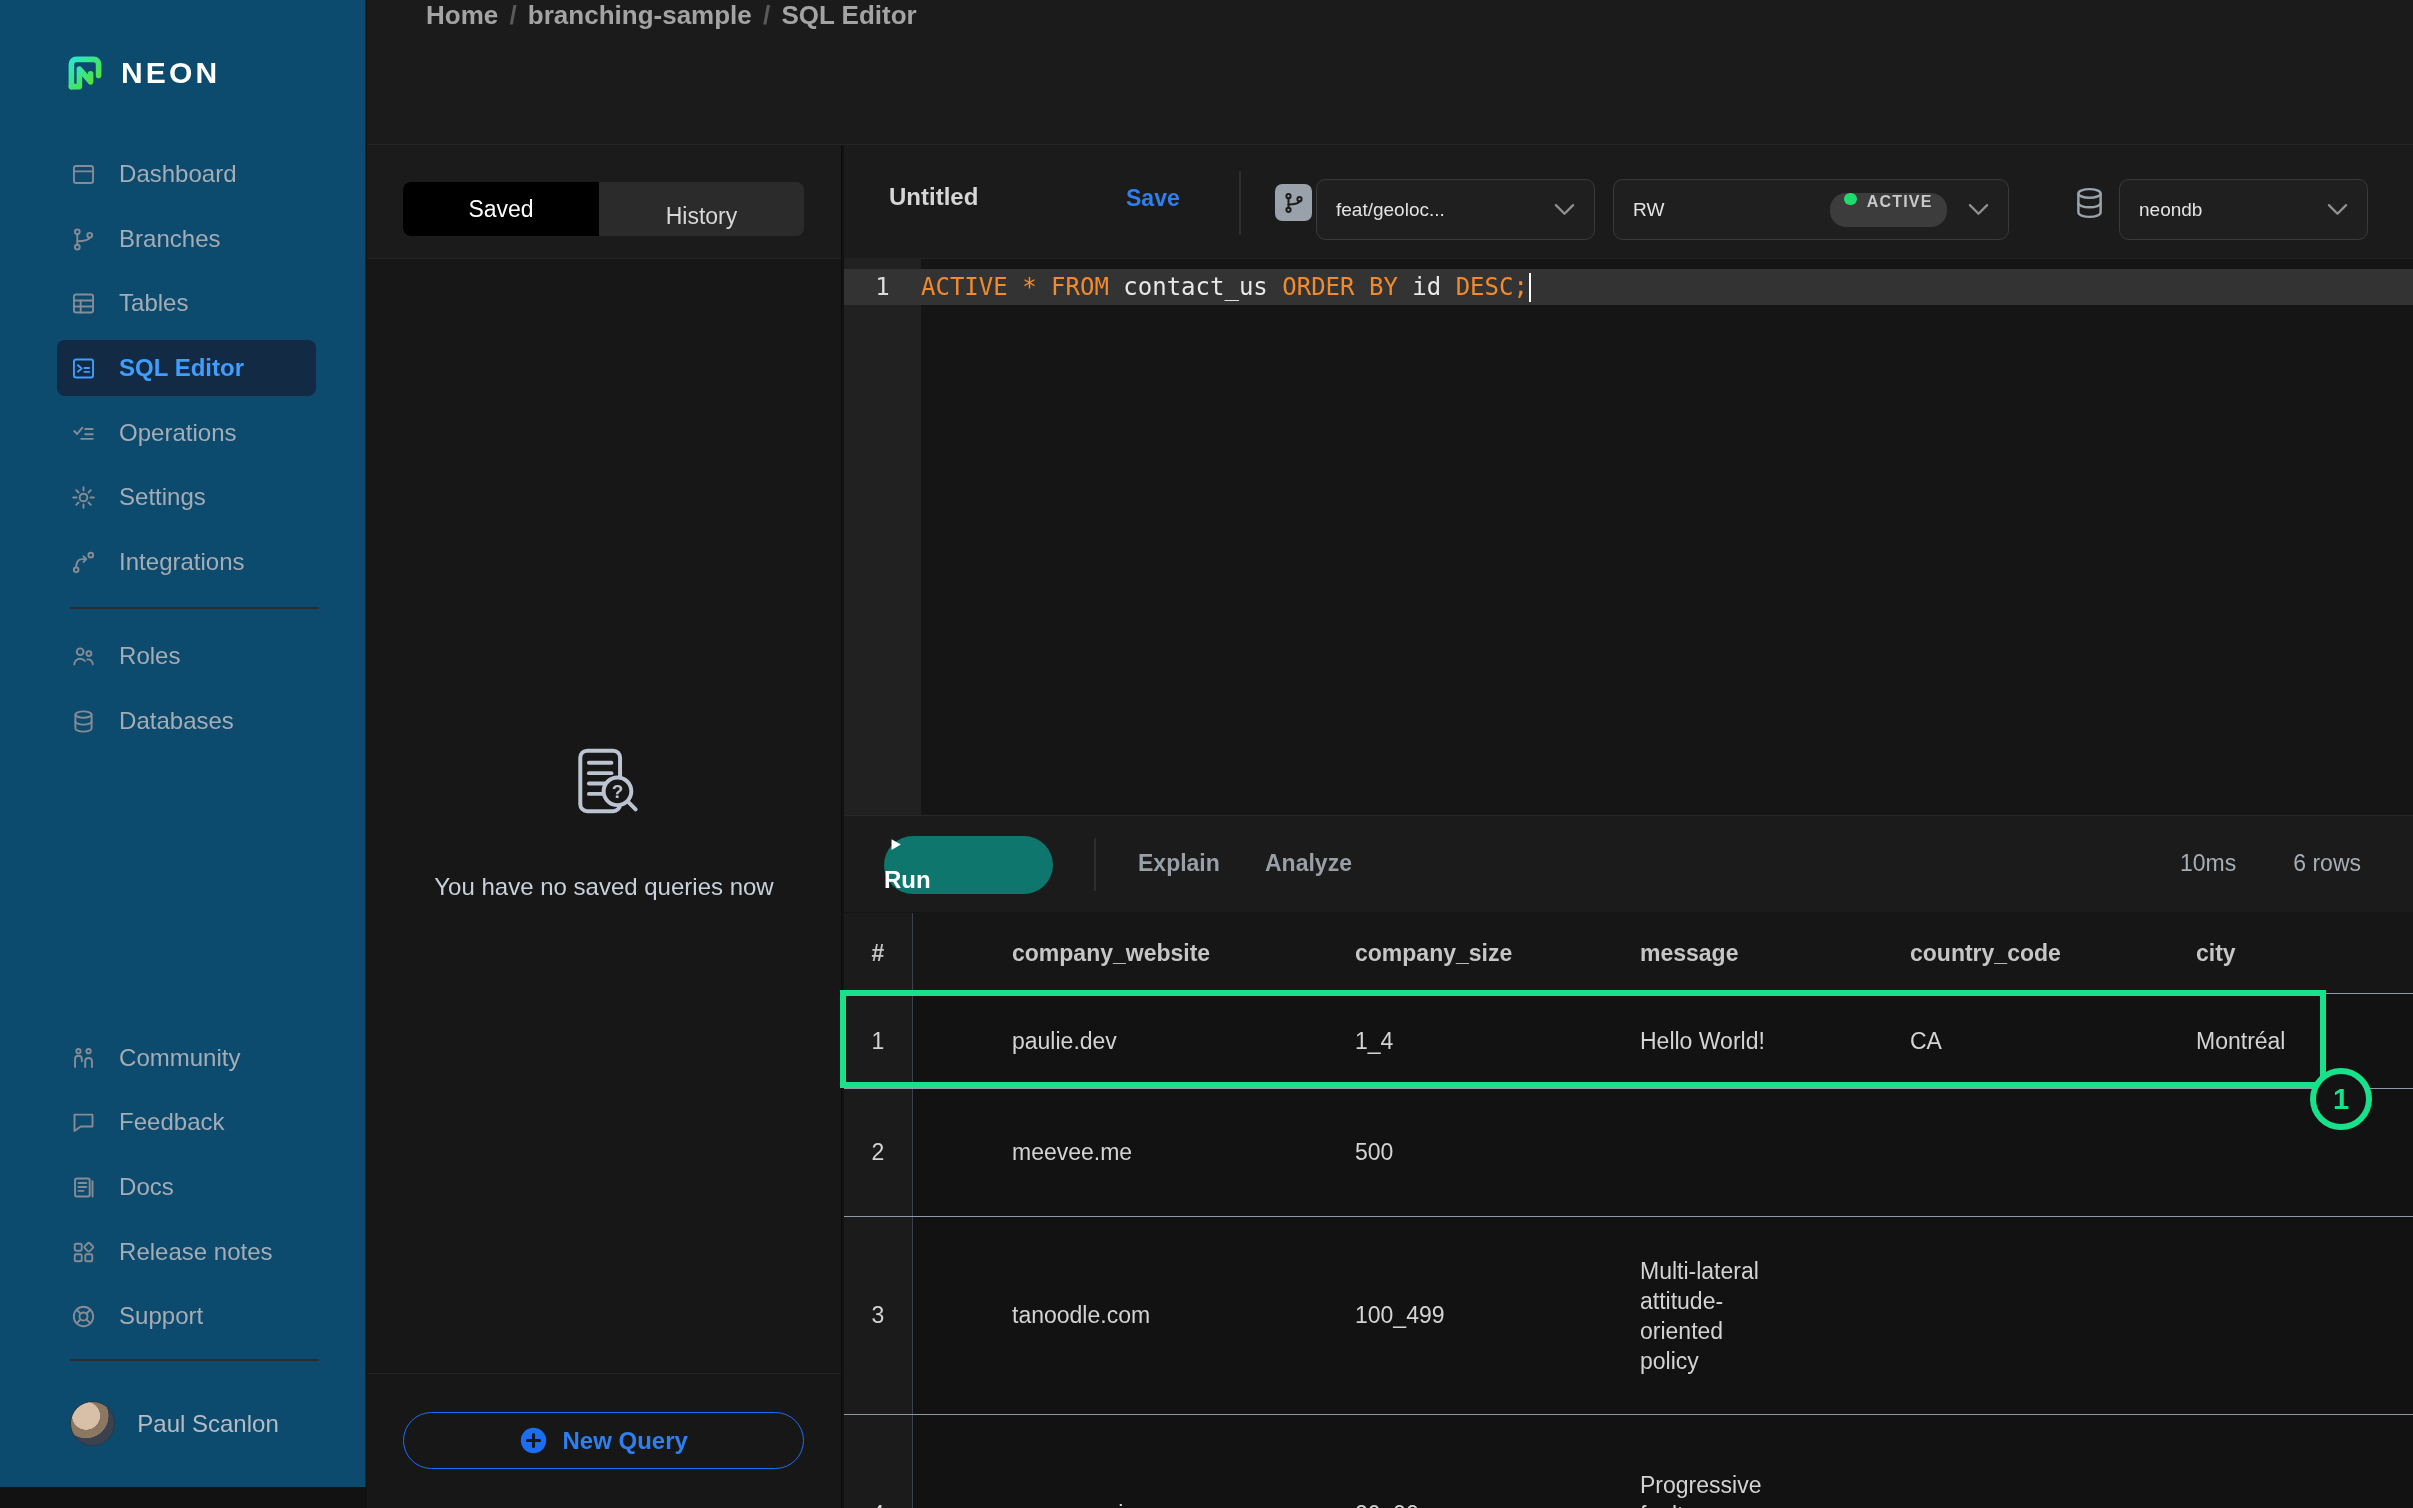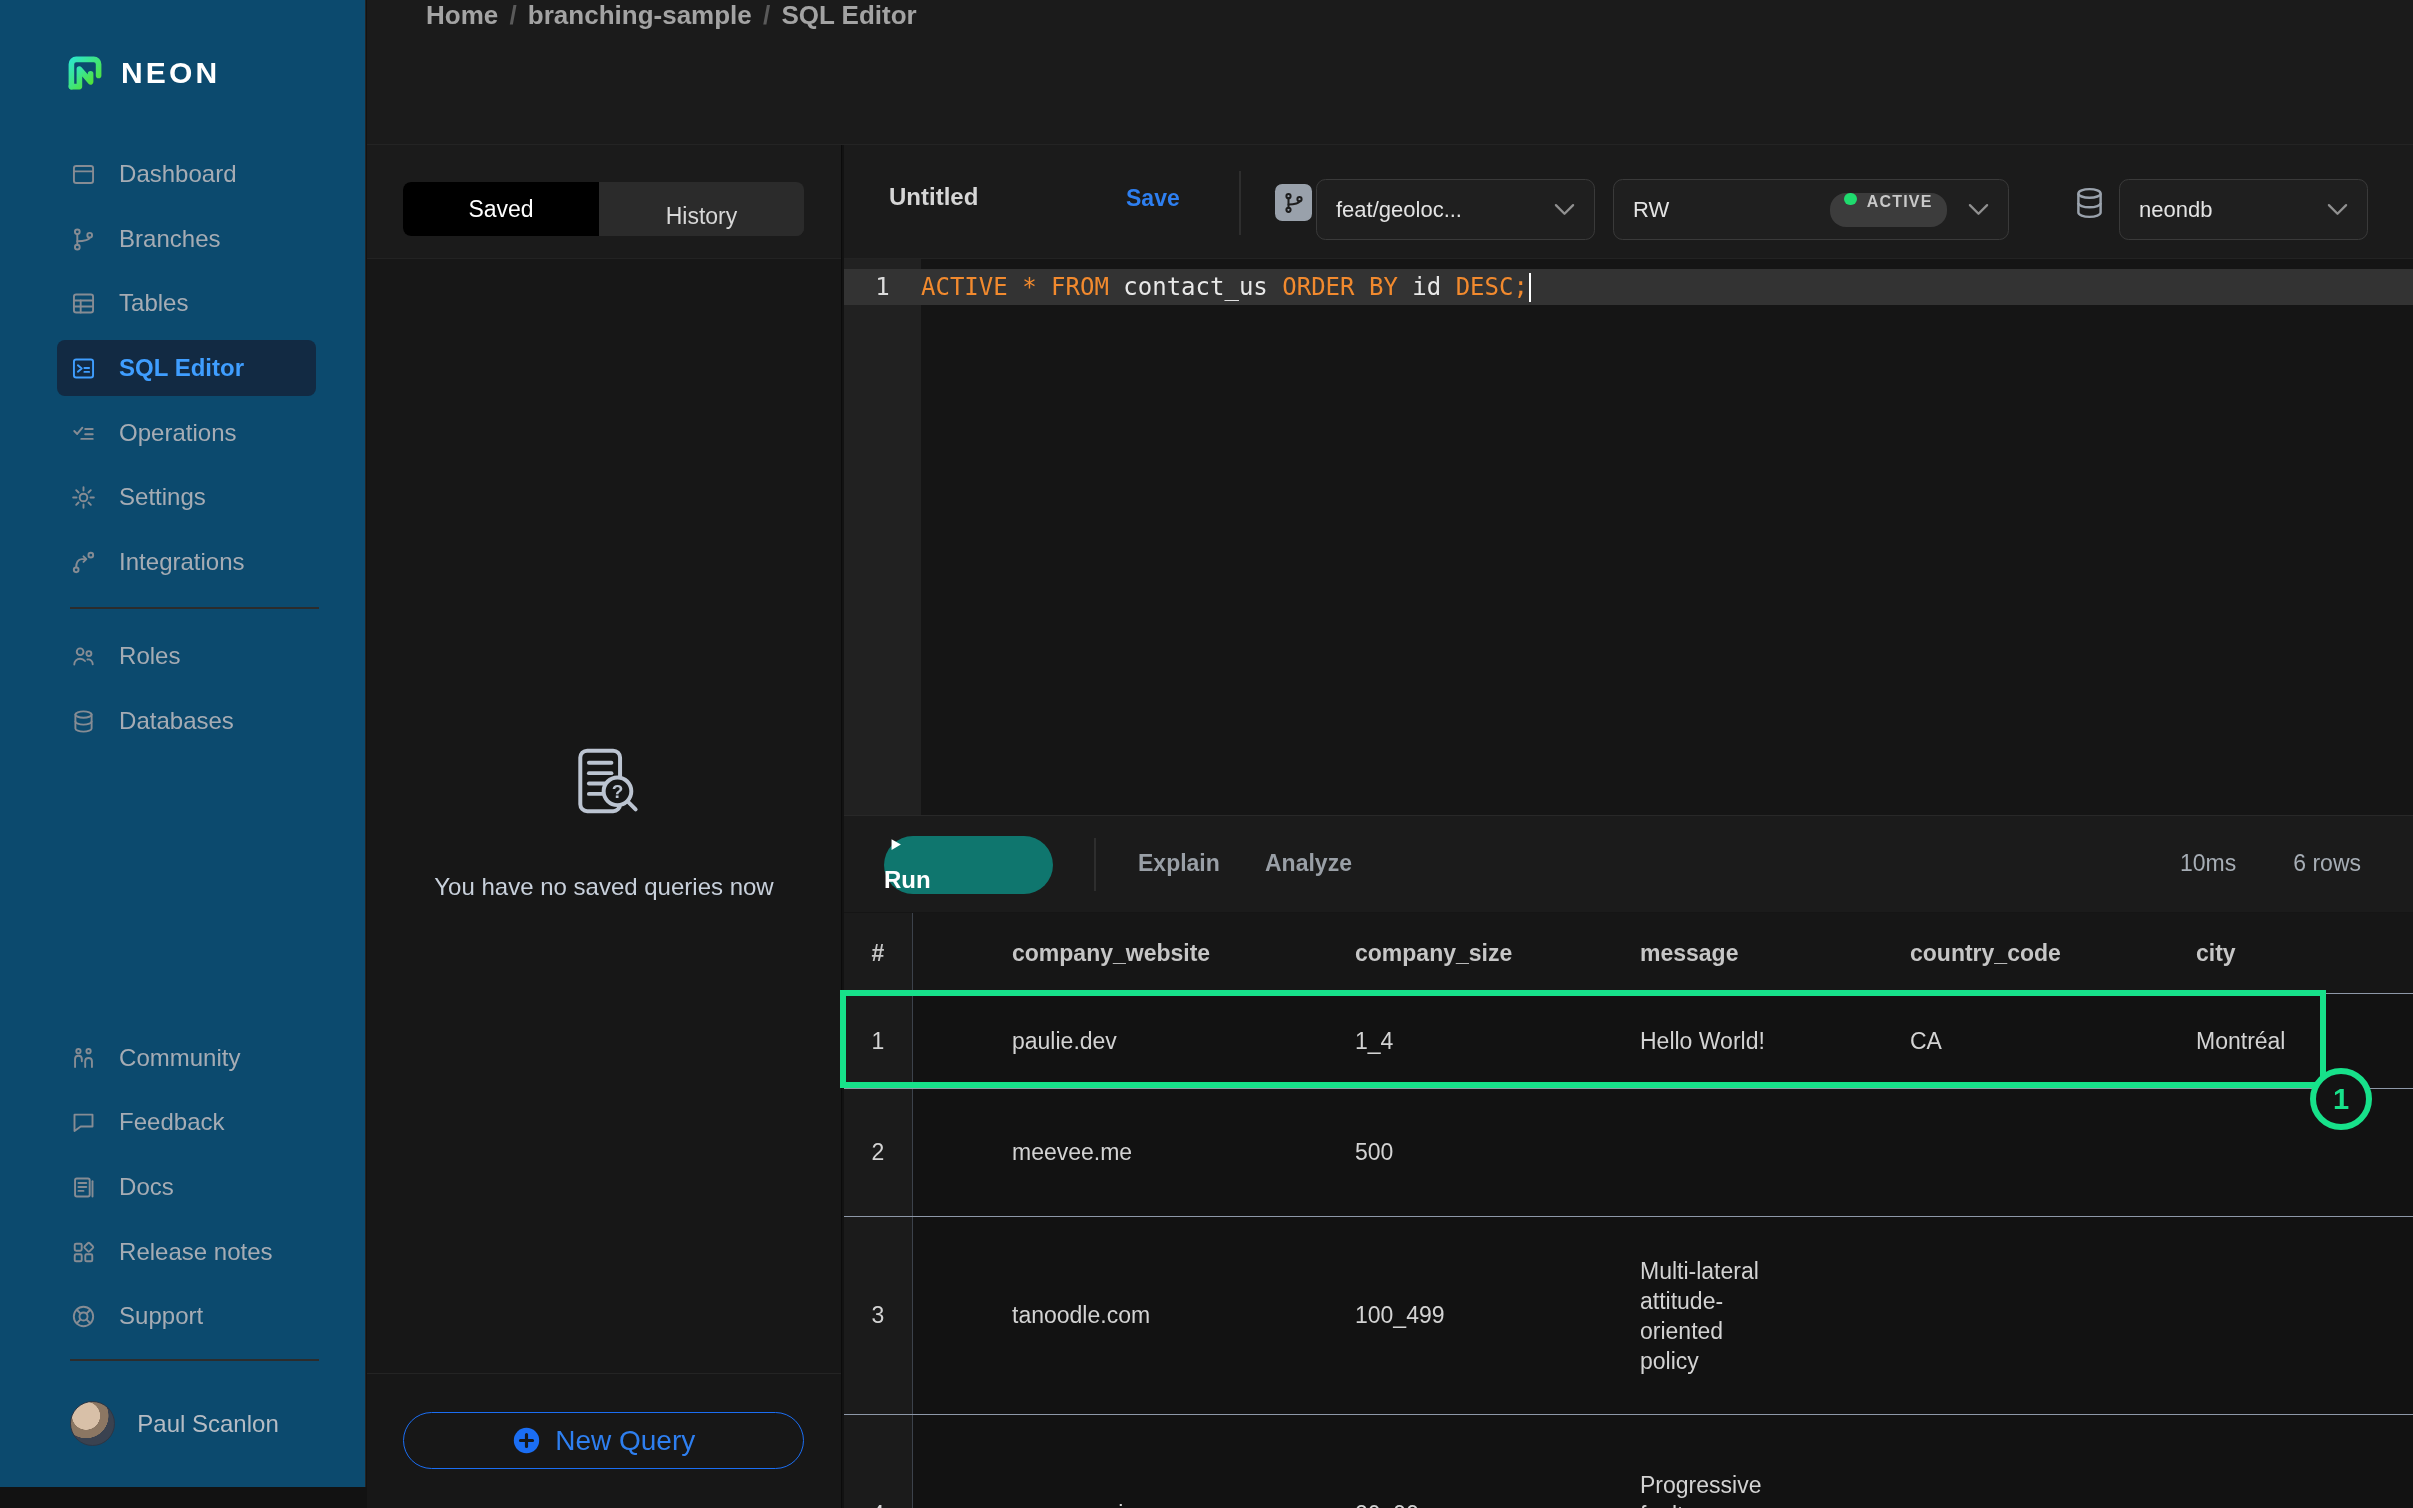--- a/index.html
+++ b/index.html
@@ -41,34 +41,34 @@
   .seg { display:flex; align-items:center; justify-content:center; font-size:23px; cursor:pointer; }
   .seg.on { width:196px; background:#000000; color:#ffffff; font-weight:400; }
   .seg.off { width:205px; background:#2b2b2b; color:#d7d7d7; font-weight:500;margin-top:15px; }
   .empty-wrap { position:absolute; left:0; right:0; top:597px; display:flex; flex-direction:column; align-items:center; gap:48px; }
   .empty-wrap svg { width:83px; height:83px; stroke:#bcc4d1; fill:none; stroke-width:2.3; stroke-linecap:round; }
   .empty-text { font-size:24px; color:#c8d0db; }
   .sp-footer { position:absolute; left:0; right:0; top:1228px; height:135px; border-top:1.6px solid #242424; }
   .new-query { position:absolute; left:36px; top:38px; width:401px; height:57px; border:1.6px solid #1b6ef3;
     border-radius:29.5px; background:transparent; display:flex; align-items:center; justify-content:center;
     gap:14.4px; cursor:pointer; }
-  .new-query .nq-lbl { font-size:28px; font-weight:400; color:#2e7ff0; }
+  .new-query .nq-lbl { font-size:24px; font-weight:700; color:#2e7ff0; }
 
   
   #editor-panel { left:844px; top:145px; width:1570px; height:1363px; background:#151515; }
   .ed-toolbar { position:absolute; left:0; top:0; right:0; height:114px; background:#1b1b1b; border-bottom:1.6px solid #232323; }
   .ed-title { position:absolute; left:45px; top:38px; font-size:24px; font-weight:600; color:#d6d6d6; }
   .ed-save { position:absolute; left:282px; top:40px; font-size:23px; font-weight:600; color:#2e7ff0; cursor:pointer; }
   .vsep { position:absolute; width:1.6px; background:#2e2e2e; }
   .branch-chip { position:absolute; left:431px; top:39px; width:37px; height:37px; border-radius:7.2px;
     background:#99a1ab; display:flex; align-items:center; justify-content:center; cursor:pointer; }
   .branch-chip svg { width:24px; height:24px; stroke:#1d1d1d; fill:none; stroke-width:2; stroke-linecap:round; }
   .dropdown { position:absolute; top:34px; height:61px; border:1.6px solid #3a3a3a; border-radius:9.6px;
     background:#1f1f1f; display:flex; align-items:center; padding:0 19px; cursor:pointer; }
-  .dd-text { font-size:22px; font-weight:500; color:#e3e3e3; white-space:nowrap; }
+  .dd-text { font-size:19px; font-weight:500; color:#e3e3e3; white-space:nowrap; }
   .dropdown svg.chev { width:21px; height:12.8px; stroke:#909090; fill:none; stroke-width:2.4;
     stroke-linecap:round; stroke-linejoin:round; margin-left:auto; }
   .status-pill { display:flex; align-items:flex-start; gap:9.6px; background:#3c3c3c; border-radius:16px;
     height:34px; padding:0 14.4px; margin-left:auto; margin-right:21px; }
   .status-dot { width:12.8px; height:12.8px; border-radius:50%; background:#1fdb6e; }
   .status-txt { font-size:16px; font-weight:700; letter-spacing:1.2px; color:#c9c9c9; }
   .db-glyph { position:absolute; left:1227px; top:38px; width:37px; height:40px; }
   .db-glyph svg { width:37px; height:40px; stroke:#9aa2ac; fill:none; stroke-width:1.6; }
 
   

